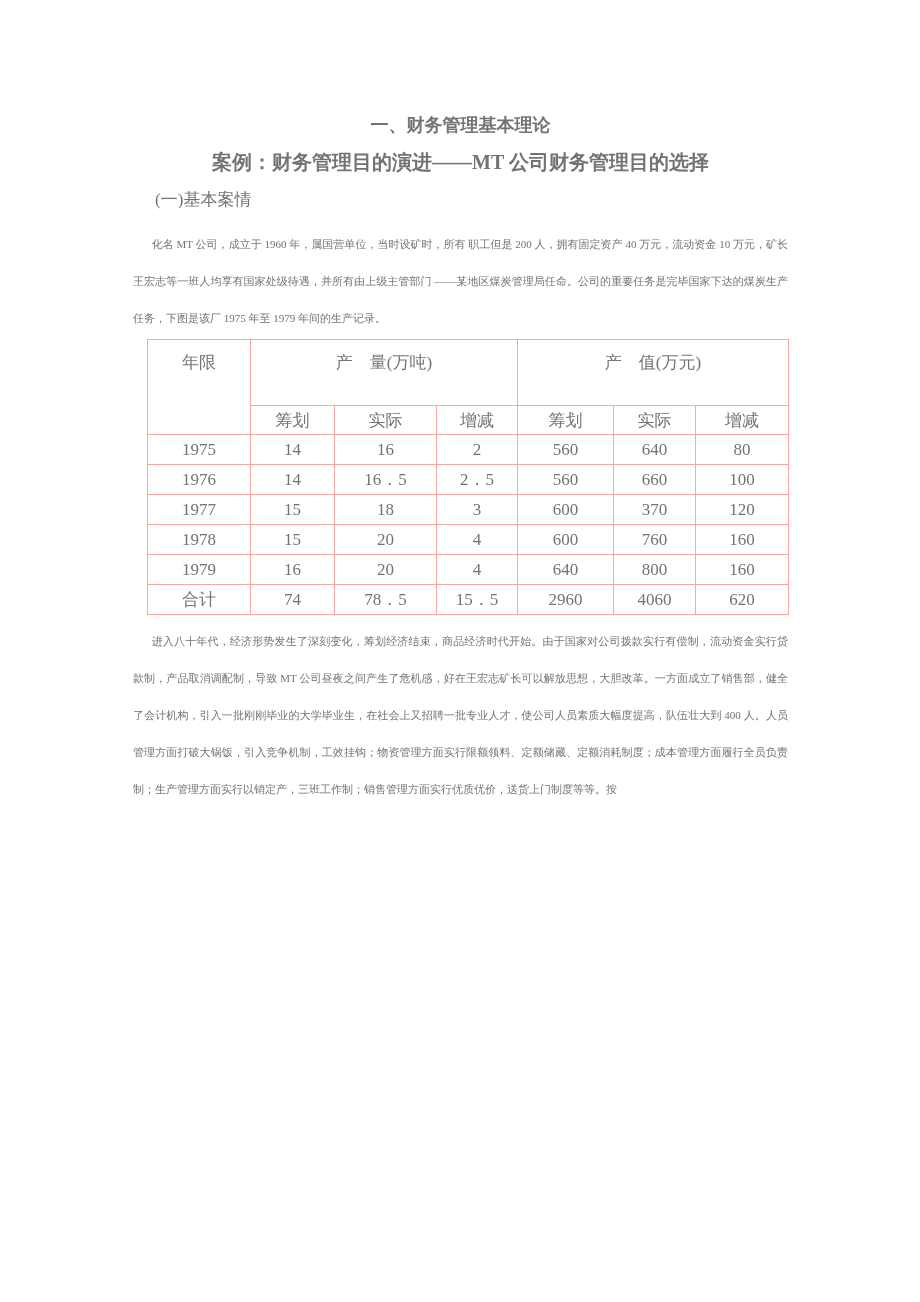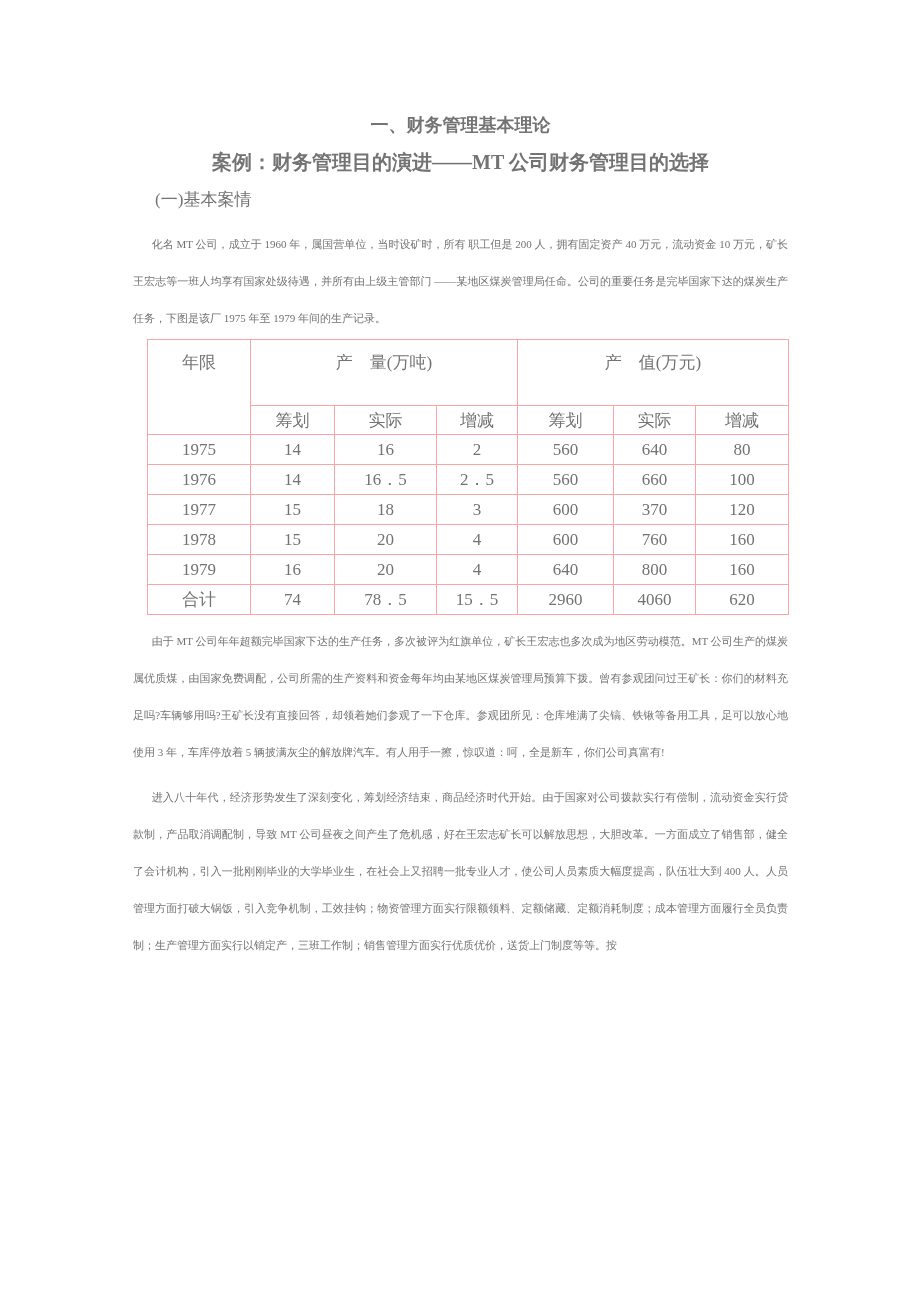--- a/index.html
+++ b/index.html
@@ -173,18 +173,17 @@
           <td>74</td>
           <td>78．5</td>
           <td>15．5</td>
           <td>2960</td>
           <td>4060</td>
           <td>620</td>
         </tr>
       </tbody>
     </table>
 
-    <p class="para">由于 MT 公司年年超额完毕国家下达的生产任务，多次被评为红旗单位，矿长王宏志也多次成为地区劳动模范。MT 公司生产的煤炭属优质煤，由国家免费调配，公司所需的生产资料和资金每年均由某地区煤炭管理局预算下拨。曾有参观团问过王矿长：你们的材料充足吗?车辆够用吗?王矿长没有直接回答，却领着她们参观了一下仓库。参观团所见：仓库堆满了尖镐、铁锹等备用工具，足可以放心地使用 3 年，车库停放着 5 辆披满灰尘的解放牌汽车。有人用手一擦，惊叹道：呵，全是新车，你们公司真富有!</p>
 
     <p class="para">进入八十年代，经济形势发生了深刻变化，筹划经济结束，商品经济时代开始。由于国家对公司拨款实行有偿制，流动资金实行贷款制，产品取消调配制，导致 MT 公司昼夜之间产生了危机感，好在王宏志矿长可以解放思想，大胆改革。一方面成立了销售部，健全了会计机构，引入一批刚刚毕业的大学毕业生，在社会上又招聘一批专业人才，使公司人员素质大幅度提高，队伍壮大到 400 人。人员管理方面打破大锅饭，引入竞争机制，工效挂钩；物资管理方面实行限额领料、定额储藏、定额消耗制度；成本管理方面履行全员负责制；生产管理方面实行以销定产，三班工作制；销售管理方面实行优质优价，送货上门制度等等。按</p>
 
   </div>
 </div>
 
 </body></html>

